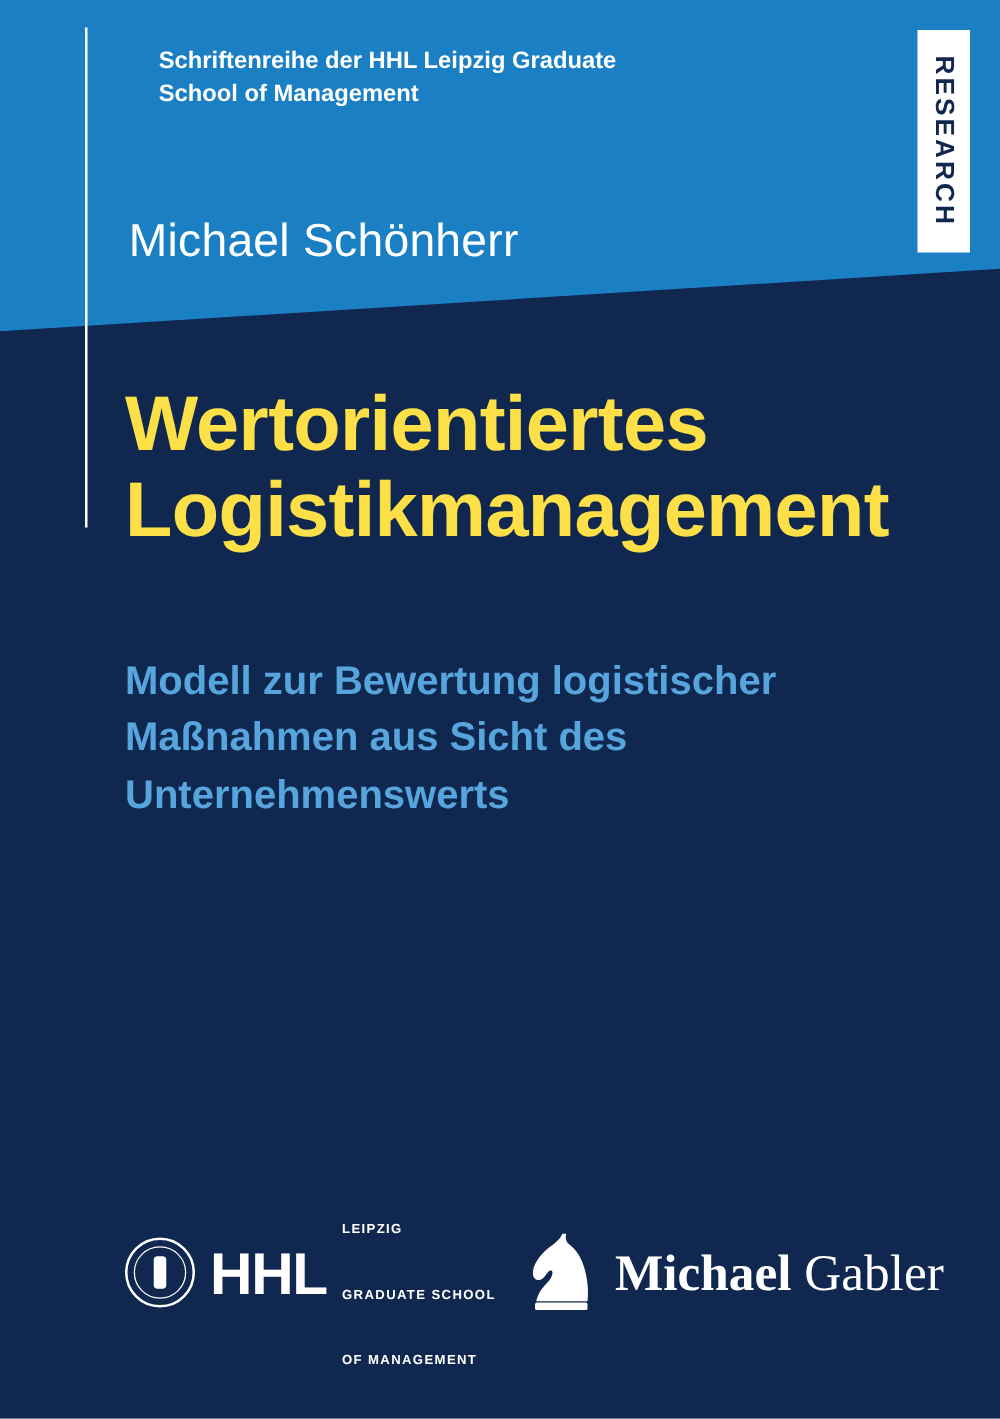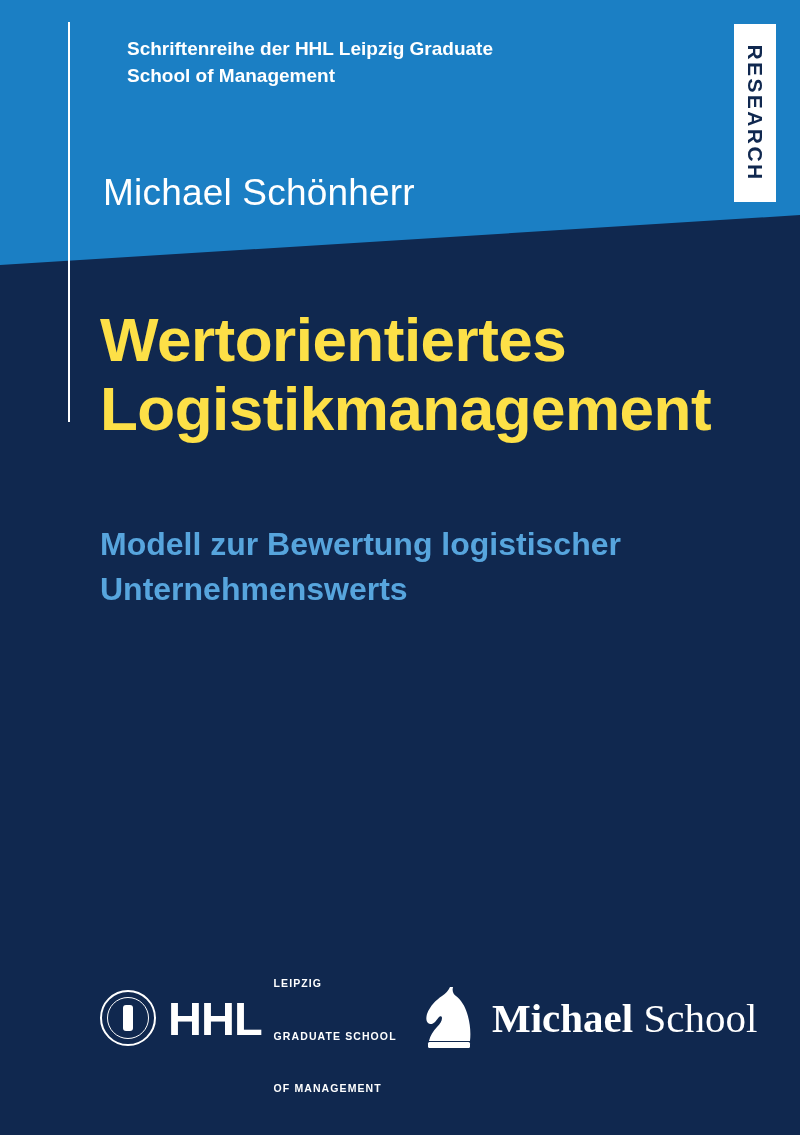--- a/index.html
+++ b/index.html
@@ -222,20 +222,21 @@
 
   <div class="author">Michael Schönherr</div>
 
   <div class="title">
     <span class="line">Wertorientiertes</span>
     <span class="line">Logistikmanagement</span>
   </div>
 
   <div class="subtitle">
     <span class="line">Modell zur Bewertung logistischer</span>
+    <span class="line">Maßnahmen aus Sicht des</span>
     <span class="line">Unternehmenswerts</span>
   </div>
 
   <div class="logos">
 
     <div class="hhl">
       <div class="hhl-seal"></div>
       <div class="hhl-word">HHL</div>
       <div class="hhl-sub">
         <span class="line">LEIPZIG</span>
@@ -243,19 +244,19 @@
         <span class="line">OF MANAGEMENT</span>
       </div>
     </div>
 
     <div class="springer">
       <svg class="knight" viewBox="0 0 58 66">
         <path fill="#ffffff" d="M30 2 c-2 4 -4 6 -8 9 -6 4 -12 10 -15 18 -1 4 -1 7 1 9 2 2 5 1 7 -1 l4 -5 c1 -1 3 -1 3 1 0 3 -2 6 -5 9 -4 4 -7 9 -8 14 h41 c1 -9 0 -19 -3 -28 -2 -7 -6 -13 -11 -17 -3 -2 -4 -5 -3 -9 z"></path>
         <rect x="8" y="57" width="42" height="6" rx="1.5" fill="#ffffff"></rect>
       </svg>
       <div class="springer-word">
-        <span class="bold">Michael</span><span class="light"> School</span>
+        <span class="bold">Michael</span><span class="light"> Gabler</span>
       </div>
     </div>
 
   </div>
 
 </div>
 
 </body></html>

